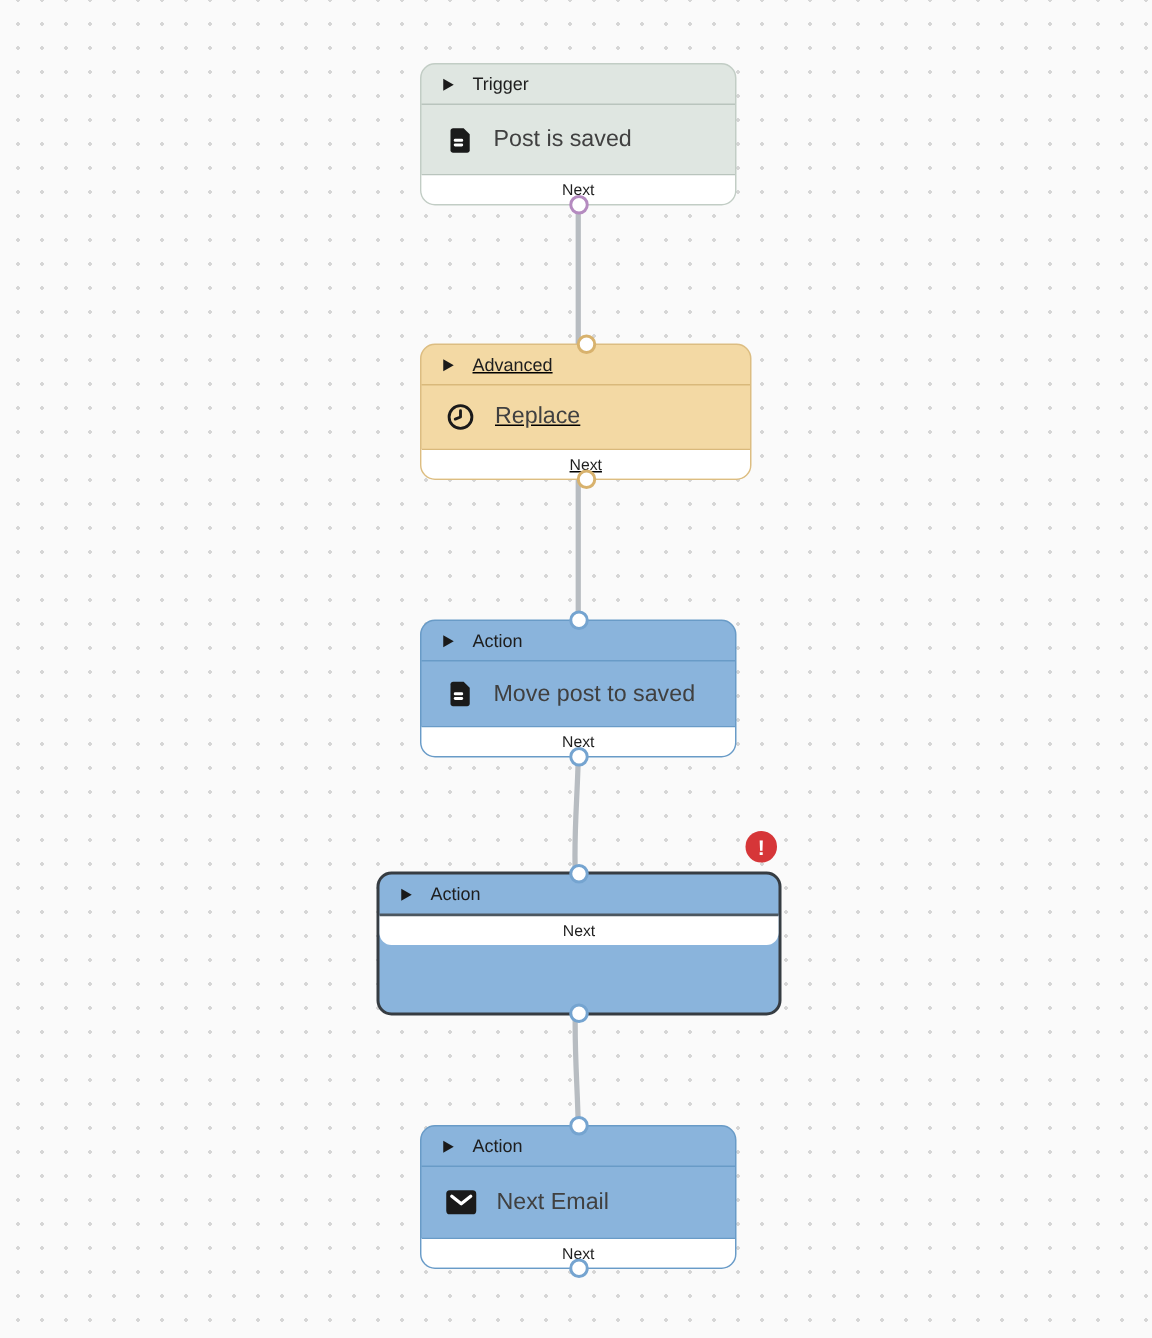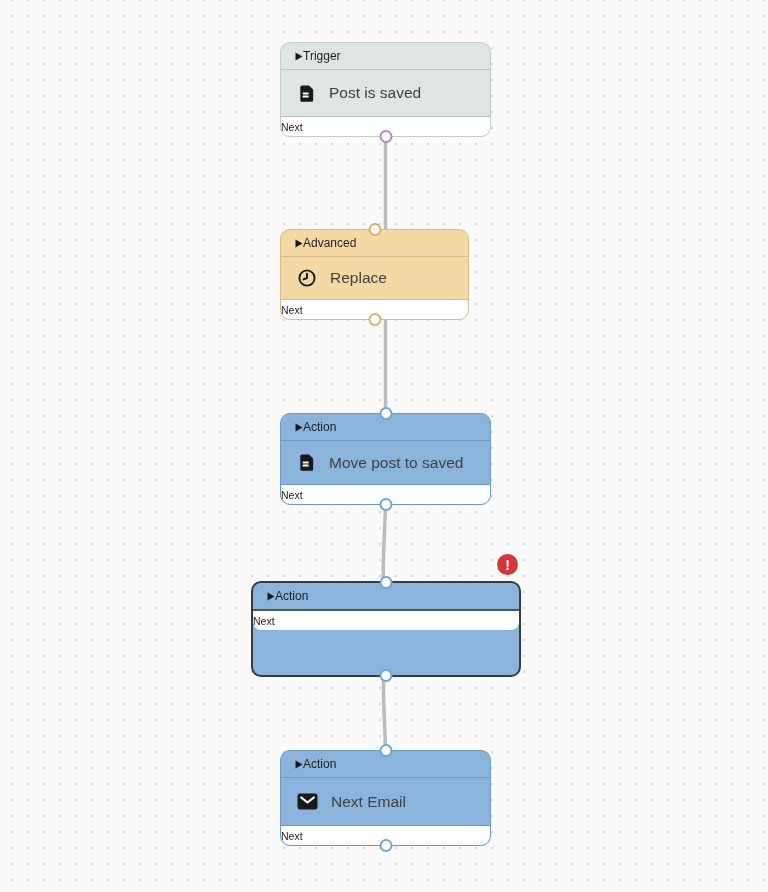--- a/index.html
+++ b/index.html
@@ -16,38 +16,38 @@
   .node {
     position:absolute; z-index:2;
     display:flex; flex-direction:column;
     background:var(--fill);
     border:1px solid var(--border);
     border-radius:10px;
   }
   .node.selected { border-width:2px; }
   .node-header {
     height:27px; flex:0 0 27px;
-    display:flex; align-items:center; gap:0;
+    display:flex; align-items:center; gap:12px;
     padding:0 14px;
     border-bottom:1px solid var(--divider);
     font-size:12px; color:#1e1e1e;
     cursor:pointer;
   }
   .node-body {
     flex:1 1 auto;
     display:flex; align-items:center; gap:13px;
     padding:0 16px;
     font-size:15.5px; font-weight:500; color:#404040;
   }
   .node-footer {
     height:20px; flex:0 0 20px;
     background:#ffffff;
     border-top:1px solid var(--divider);
     border-radius:0 0 9px 9px;
-    display:flex; align-items:center; justify-content:flex-start;
+    display:flex; align-items:center; justify-content:center;
     font-size:10.5px; color:#1e1e1e;
   }
   .node.selected .node-footer { border-radius:0 0 8px 8px; }
   .port {
     position:absolute; width:13px; height:13px;
     background:#fff; border:2px solid var(--port);
     border-radius:50%; left:50%; transform:translateX(-50%);
     z-index:4; cursor:crosshair;
   }
   .port.top { top:-7px; }
@@ -92,21 +92,21 @@
         </svg>
       </span>
       <span>Post is saved</span>
     </div>
     <div class="node-footer">
       <span>Next</span>
     </div>
     <span class="port bottom"></span>
   </div>
 
-  <div class="node" style="--fill:#f3d9a4; --border:#dcbd82; --divider:#d9b97b; --port:#d8b26d; left:280px; top:229px; width:189px; height:91px;">
+  <div class="node" style="--fill:#f3d9a4; --border:#dcbd82; --divider:#d9b97b; --port:#d8b26d; left:280px; top:229px; width:221px; height:91px;text-decoration:underline;">
     <div class="node-header">
       <span class="icon">
         <svg width="8" height="9" viewBox="0 0 8 9">
             <path d="M0.5 0.5L7.5 4.5L0.5 8.5z" fill="#1a1a1a"></path>
           </svg>
       </span>
       <span>Advanced</span>
     </div>
     <div class="node-body">
       <span class="icon">

